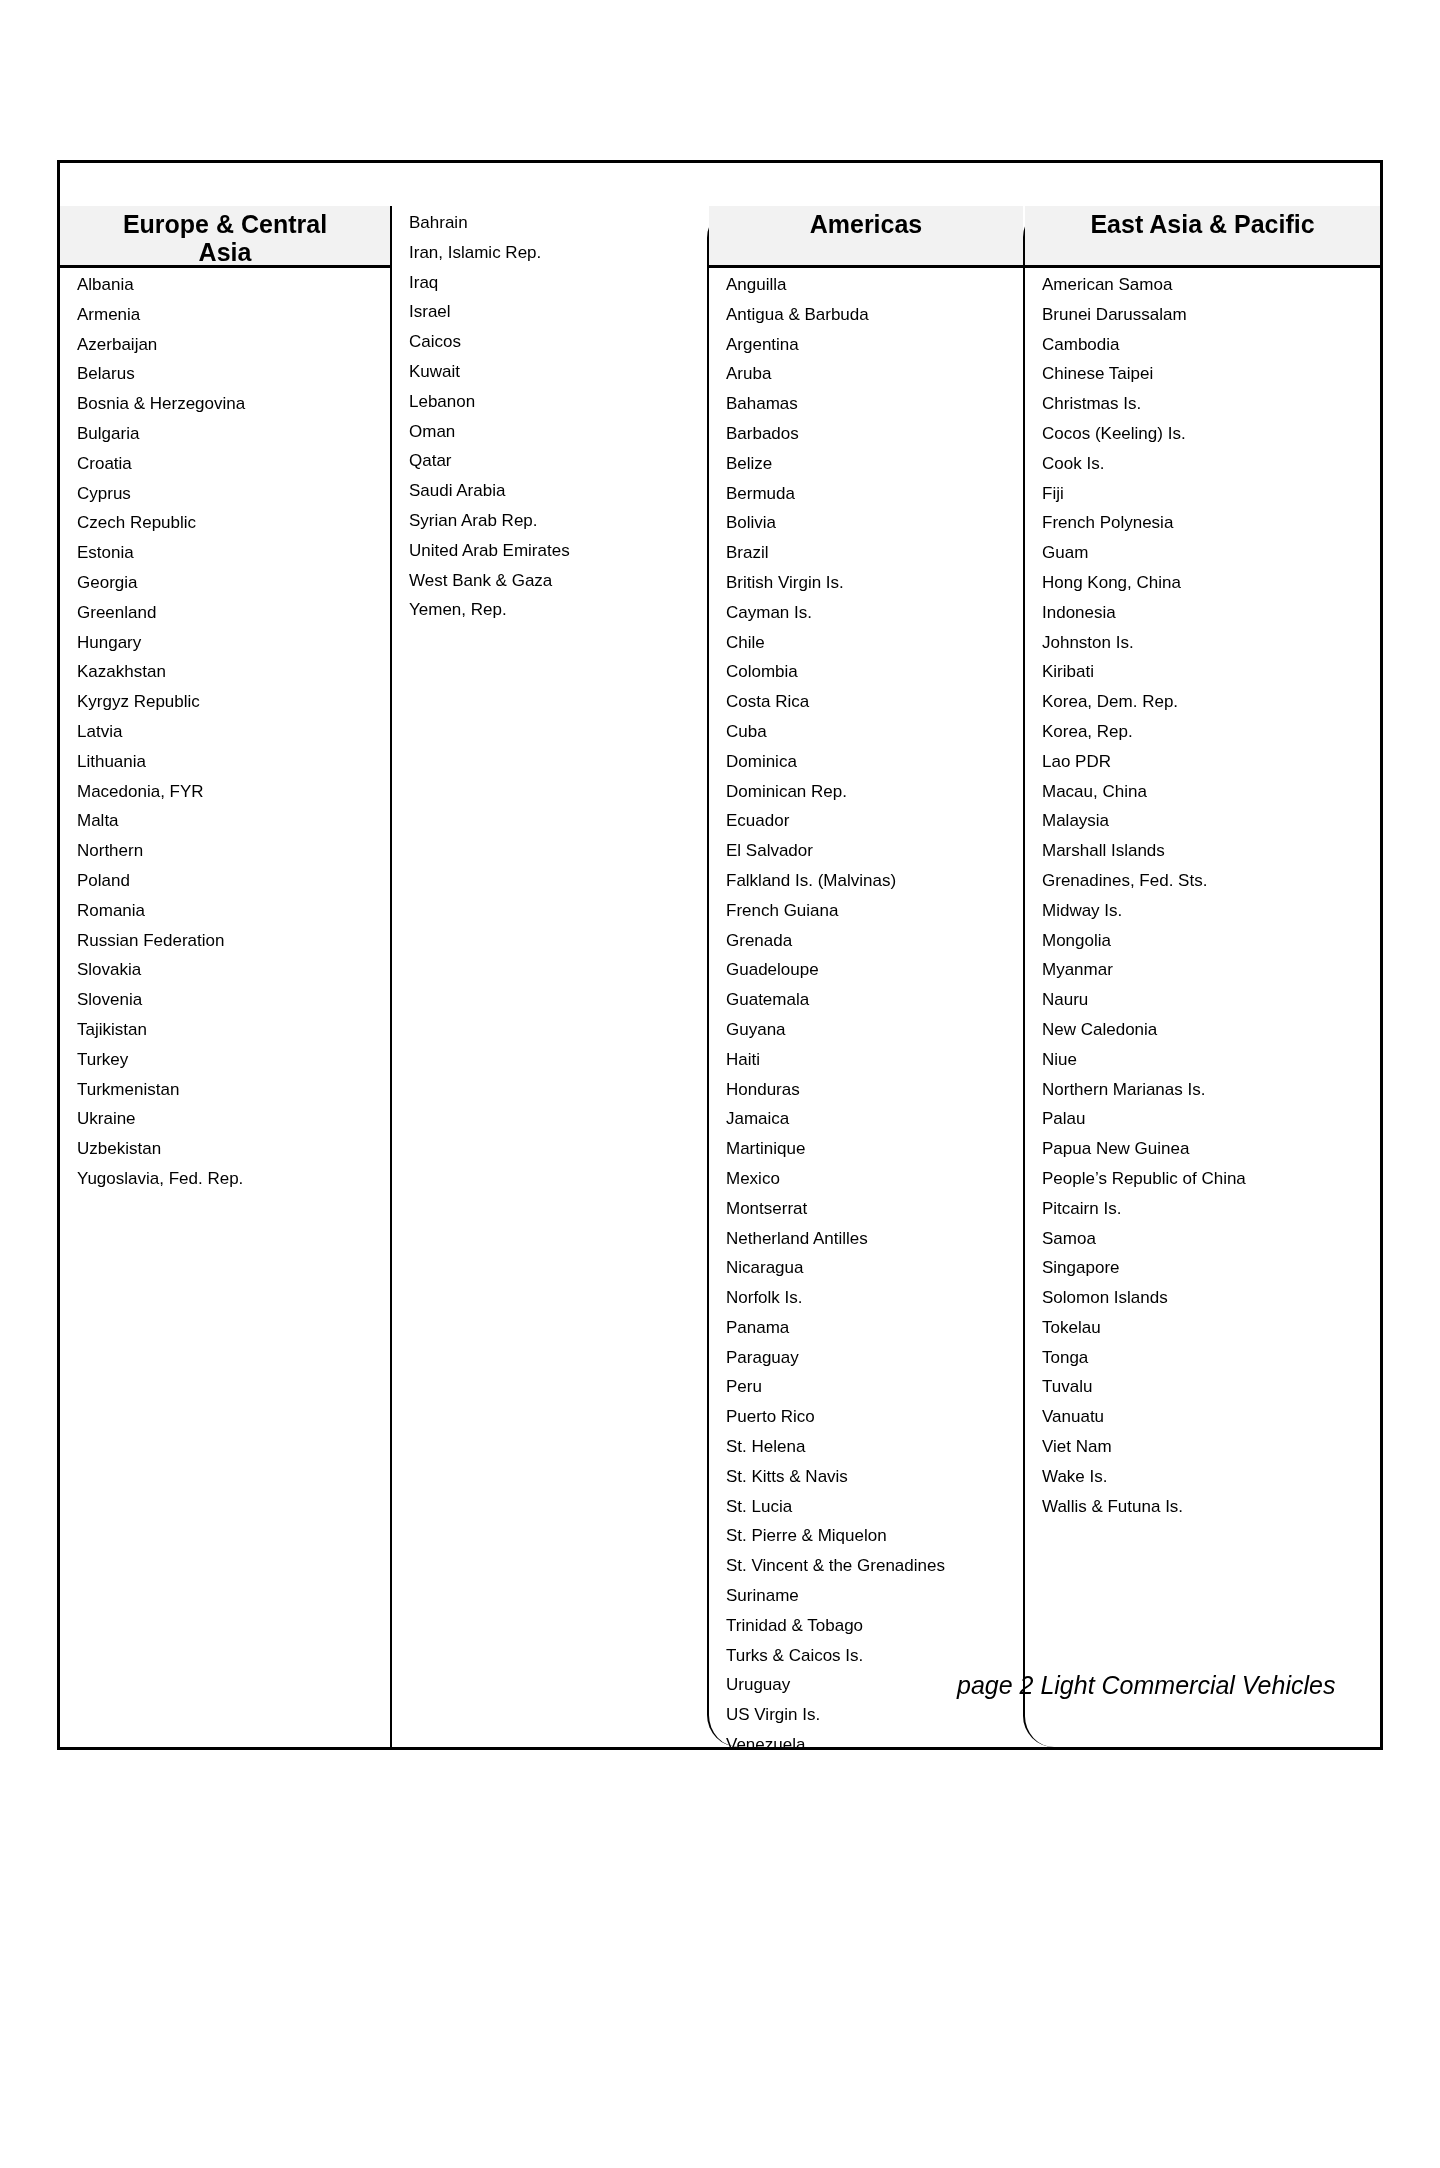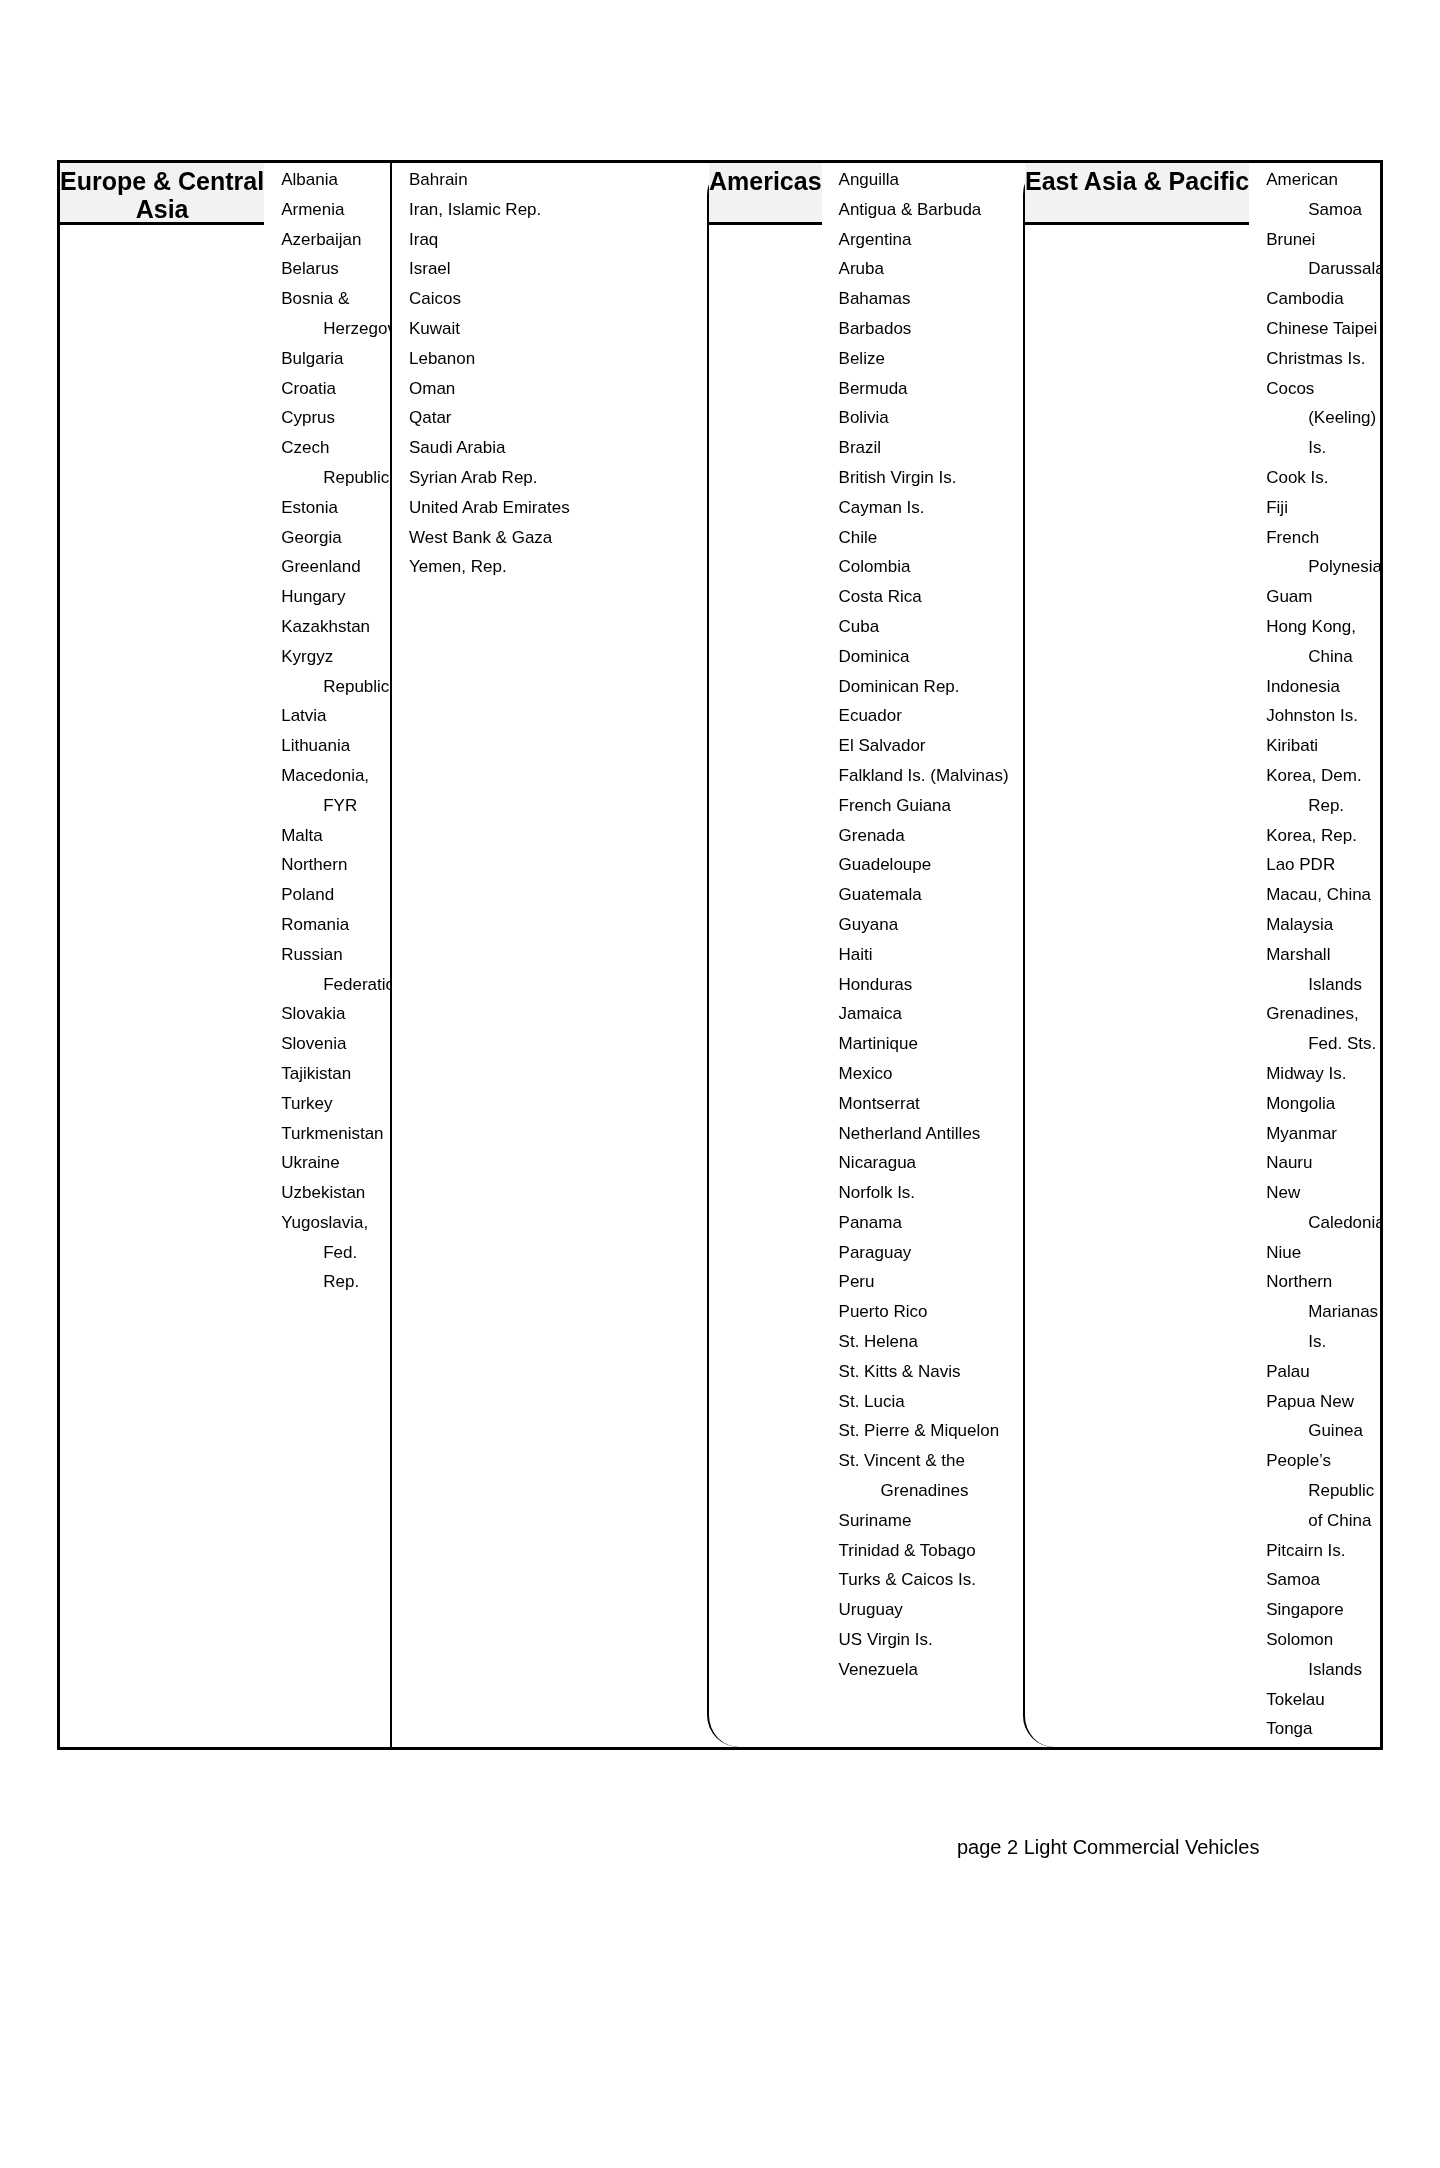--- a/index.html
+++ b/index.html
@@ -17,23 +17,24 @@
     left: 57px;
     top: 160px;
     width: 1326px;
     height: 1590px;
     border: 3px solid #000000;
     display: flex;
     background: #ffffff;
   }
   .col {
     display: flex;
-    flex-direction: row;
+    flex-direction: column;
     border-left: 2px solid #000000;
     min-width: 0;
+    margin-top: 43px;
   }
   .col:first-child { border-left: none; }
   .col-w1 { width: 330px; }
   .col-w2 { width: 317px; }
   .col-w3 { width: 316px; border-radius: 32px; }
   .col-w4 { width: 357px; flex: 1; border-radius: 31px; }
   .col-header {
     height: 62px;
     background: #f2f2f2;
     border-bottom: 3px solid #000000;
@@ -51,24 +52,25 @@
     flex: 1;
     overflow: hidden;
   }
   .country {
     padding-left: 59px;
     text-indent: -42px;
   }
   .page-footer {
     position: absolute;
     left: 957px;
-    top: 1834px;
-    font-size: 20px;
+    top: 1672px;
+    font-size: 25px;
     line-height: 26px;
     white-space: nowrap;
+    font-style: italic;
   }
 </style>
 </head>
 <body>
 
 <div class="doc-table">
   <div class="col col-w1">
     <div class="col-header">Europe &amp; Central
 Asia</div>
     <div class="col-body">

